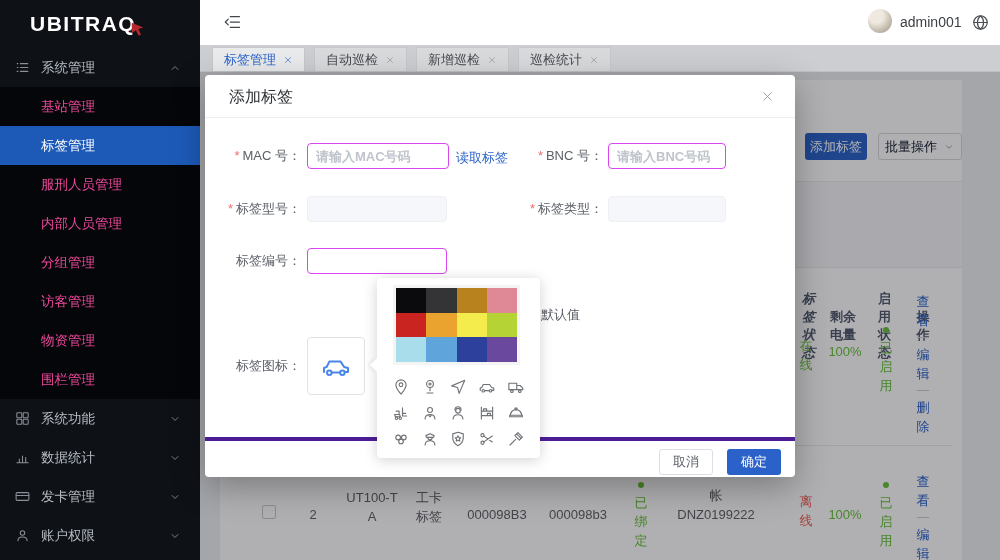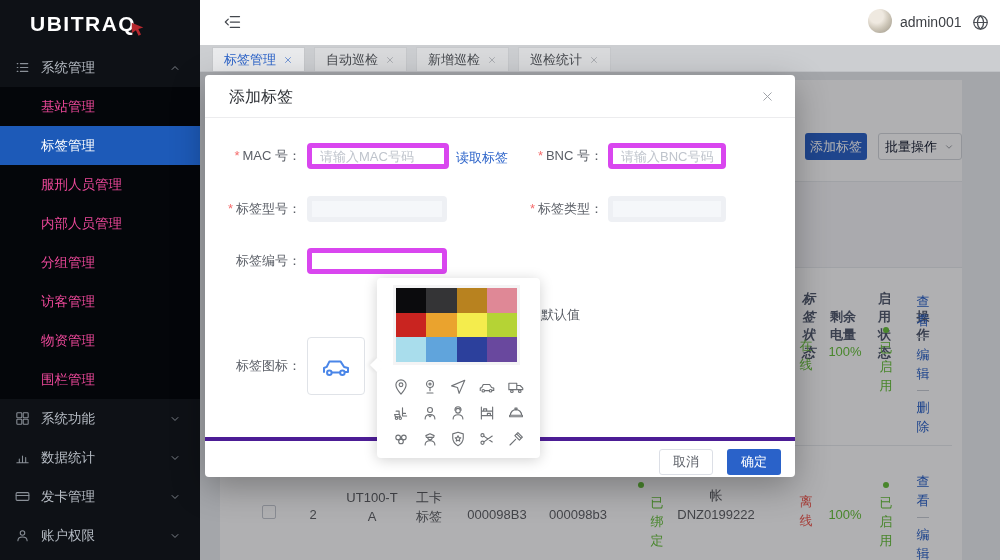--- a/index.html
+++ b/index.html
@@ -55,21 +55,21 @@
   .overlay { position:absolute; left:0; top:72px; right:0; height:488px; background:rgba(8,10,14,0.32); z-index:10; }
 
   
   .modal { position:absolute; left:205px; top:75px; width:590px; height:402px; background:#fff; border-radius:4px;
            box-shadow:0 10px 34px rgba(0,0,0,0.30); z-index:20; }
   .m-head { position:relative; height:43px; border-bottom:1px solid #ececee; }
   .m-title { position:absolute; left:24px; top:12px; font-size:16px; color:#2f3237; }
   .m-close { position:absolute; right:20px; top:14px; width:15px; height:15px; color:#9a9da3; cursor:pointer; }
   .f-label { position:absolute; width:96px; text-align:right; font-size:13px; color:#5a5e66; line-height:26px; }
   .f-label .req { color:#f56c6c; margin-right:3px; }
-  .inp { position:absolute; height:26px; border:5px solid #d946ef; border-radius:4px; background:#fff; padding:0 8px; font-size:13px; color:#333; font-family:inherit; outline:none; }
+  .inp { position:absolute; height:26px; border:1px solid #d946ef; border-radius:4px; background:#fff; padding:0 8px; font-size:13px; color:#333; font-family:inherit; outline:none;font-weight:bold; }
   .inp::placeholder { color:#bfc4cc; }
   .inp.gray { background:#f5f7fa; border-color:#eef0f4; }
   .linkbtn { position:absolute; font-size:13px; color:#2a62c9; cursor:pointer; }
   .hint { position:absolute; left:323px; top:231px; font-size:13px; color:#5a5e66; z-index:1; }
   .icon-btn { position:absolute; left:102px; top:262px; width:58px; height:58px; border:1px solid #e0e3e8; border-radius:4px; background:#fff;
               display:flex; align-items:center; justify-content:center; cursor:pointer; }
   .icon-btn svg { width:32px; height:32px; color:#4a86e8; }
 
   .popup { position:absolute; left:172px; top:203px; width:163px; height:180px; background:#fff; border-radius:4px;
            box-shadow:0 2px 14px rgba(0,0,0,0.18); z-index:3; }
@@ -312,21 +312,21 @@
         </div>
       <div class="rowline"></div>
       <div id="row2">
           <span class="checkbox"></span>
           <div class="cell" style="left:83px;top:425px;width:20px;">2</div>
           <div class="cell" style="left:124px;top:408px;width:56px;">UT100-TA</div>
           <div class="cell" style="left:194px;top:408px;width:30px;">工卡标签</div>
           <div class="cell" style="left:243px;top:425px;width:68px;">000098B3</div>
           <div class="cell" style="left:324px;top:425px;width:68px;">000098b3</div>
           <div class="dot" style="left:418px;top:402px;"></div>
-          <div class="cell green" style="left:414px;top:413px;width:14px;margin-left:16px;">已绑定</div>
+          <div class="cell green" style="left:414px;top:413px;width:14px;">已绑定</div>
           <div class="cell" style="left:451px;top:406px;width:90px;">帐<br>DNZ0199222</div>
           <div class="cell red" style="left:579px;top:412px;width:14px;">离线</div>
           <div class="cell green" style="left:605px;top:425px;width:40px;">100%</div>
           <div class="dot" style="left:663px;top:402px;"></div>
           <div class="cell green" style="left:659px;top:413px;width:14px;">已启用</div>
           <div class="cell" style="left:696px;top:392px;width:14px;">
             <a class="alink">查看</a>
             <div class="asep"></div>
             <a class="alink">编辑</a>
           </div>

